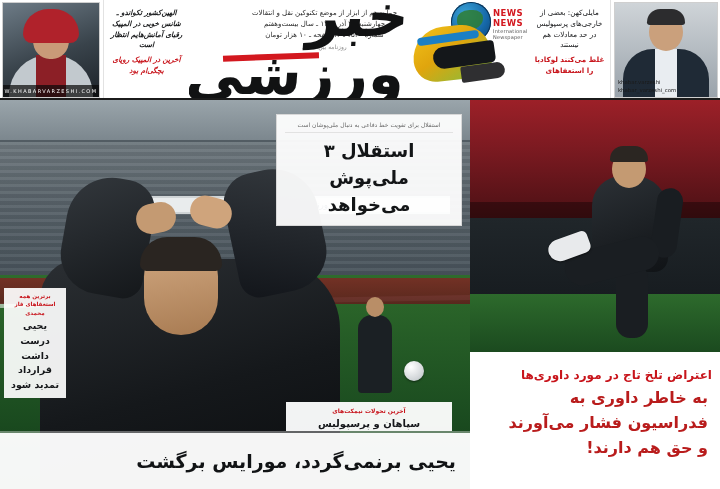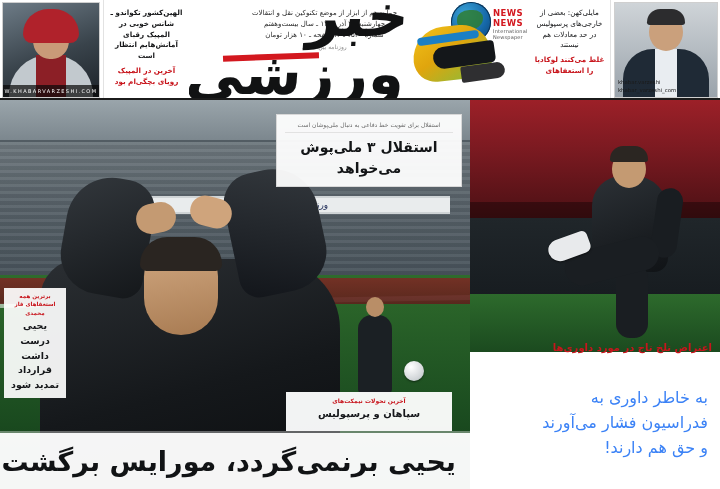--- a/index.html
+++ b/index.html
@@ -75,21 +75,21 @@
 
   .mh-text-right {
     width: 86px;
     padding: 8px 4px 4px 4px;
     text-align: center;
     line-height: 1.5;
     font-size: 7.2px;
     color: #17181a;
     border-left: 1px solid #e2e2e2;
   }
-  .mh-text-right .lead { font-weight: bold; display: block; }
+  .mh-text-right .lead { font-weight: bold; display: block; font-style: italic; }
 
   .mh-logo {
     flex: 1;
     position: relative;
     display: flex;
     align-items: center;
     justify-content: center;
     overflow: hidden;
   }
   .logo-word {
@@ -411,88 +411,88 @@
 
   
   .right-text {
     position: absolute; right: 0; top: 252px;
     width: 250px; height: 137px;
     background: #ffffff;
     padding: 8px 12px 6px 12px;
     text-align: right;
   }
   .kicker-ticket {
-    position: absolute; right: 8px; top: 240px;
-    font-size: 10px; color: #c8151c; font-weight: bold;
+    position: absolute; right: 8px; top: 266px;
+    font-size: 12px; color: #c8151c; font-weight: bold;
     line-height: 1.5;
     text-align: center;
   }
   .right-head {
     margin-top: 26px;
     font-size: 16px;
     line-height: 1.55;
-    color: #3b82f6;
-    font-weight: normal;
+    color: #b91c1c;
+    font-weight: bold;
   }
   .right-head .ln { display: block; }
 
   
   .center-box {
     position: absolute;
     right: 258px; top: 14px;
     width: 186px;
     background: rgba(255,255,255,.94);
     border: 1px solid #d8d8d8;
     padding: 5px 8px 7px 8px;
     text-align: center;
   }
   .center-box .kicker-sm {
     font-size: 6px; color: #6a6a6a; line-height: 1.5;
     border-bottom: 1px solid #e2e2e2;
     padding-bottom: 3px; margin-bottom: 4px;
   }
   .center-box .big {
-    font-size: 14px; font-weight: bold; color: #131517; line-height: 1.5;
+    font-size: 18px; font-weight: bold; color: #131517; line-height: 1.5;
   }
 
   
   .left-label {
     position: absolute;
     left: 4px; top: 188px;
     width: 62px;
     background: rgba(255,255,255,.92);
     padding: 4px 4px 5px 4px;
     text-align: center;
   }
   .left-label .kk { font-size: 5.6px; color: #c8151c; font-weight: bold; line-height:1.5; }
   .left-label .tt { font-size: 9.5px; color: #15171a; font-weight: bold; line-height: 1.55; margin-top: 2px; }
 
   
   .mid-box {
     position: absolute;
     left: 286px; bottom: 58px;
     width: 166px;
     background: rgba(255,255,255,.95);
-    padding: 5px 7px 10px 7px;
+    padding: 5px 7px 0 7px;
     text-align: center;
   }
   .mid-box .kk { font-size: 6px; color: #c8151c; font-weight: bold; }
   .mid-box .tt { font-size: 10px; color: #15171a; font-weight: bold; line-height: 1.55; margin-top: 2px; }
 
   
   .bottom-strip {
     position: absolute;
     left: 0; bottom: 0;
     width: 470px; height: 56px;
     background: rgba(255,255,255,.96);
     display: flex; align-items: center; justify-content: flex-start;
     padding: 0 14px;
   }
   .bottom-strip .hl {
-    font-size: 27px; font-weight: bold; color: #111315;
+    font-size: 19px; font-weight: bold; color: #111315;
     letter-spacing: -0.5px;
     white-space: nowrap;
   }
   .bottom-strip .comma { color: #111315; }
 
   .footer-rule {
     position: absolute; left: 0; bottom: 56px; width: 470px; height: 2px;
     background: rgba(255,255,255,.35);
   }
 </style>

